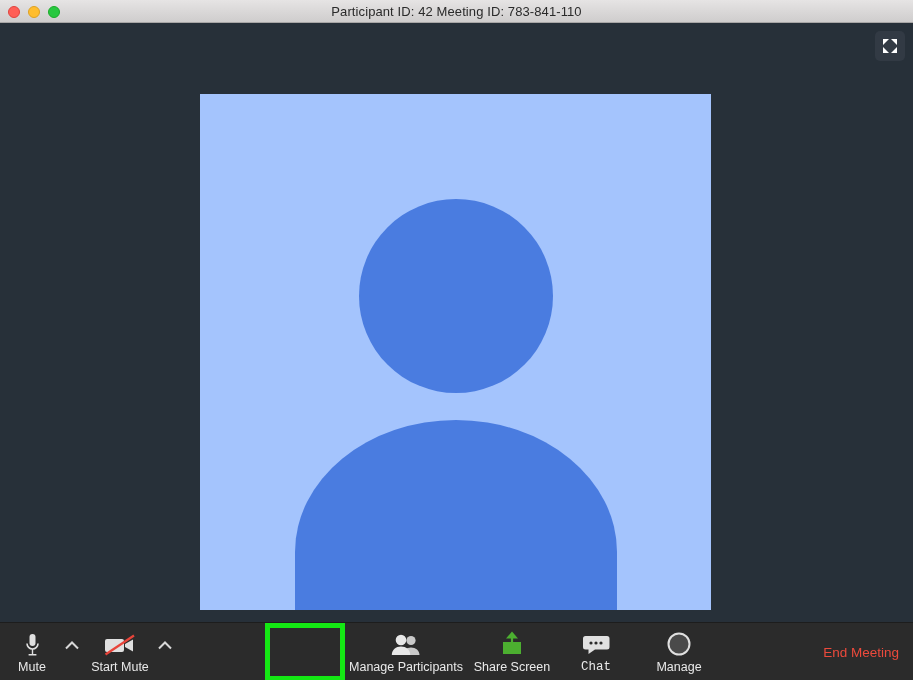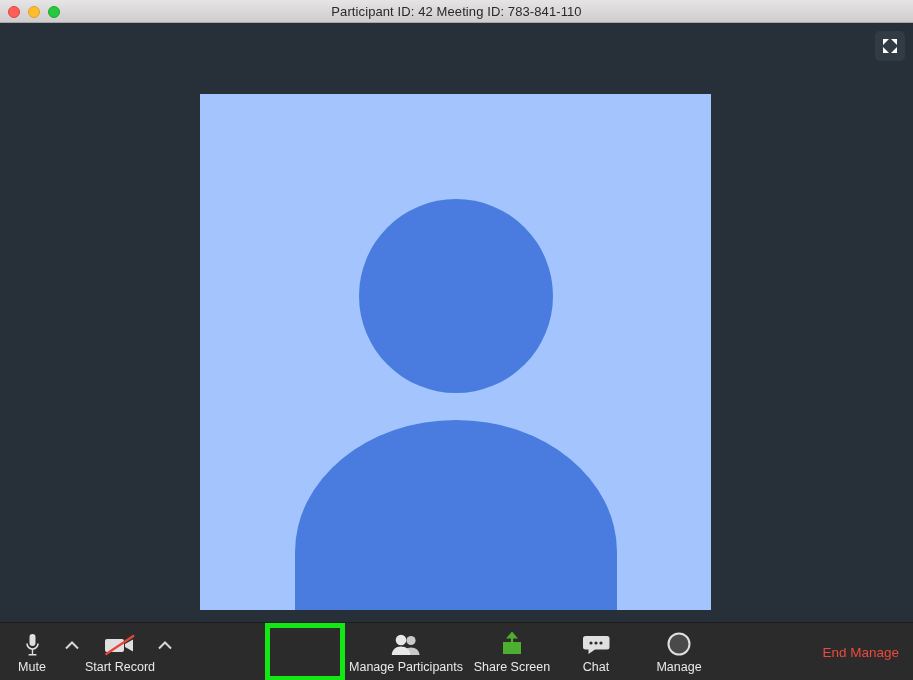--- a/index.html
+++ b/index.html
@@ -157,21 +157,21 @@
   }
 
   
   .item-mute        { left: 4px;   width: 56px; }
   .chev-mute        { left: 63px; }
   .item-video       { left: 82px;  width: 76px; }
   .chev-video       { left: 156px; }
   .item-invite      { left: 266px; width: 78px; }
   .item-participants{ left: 346px; width: 120px; }
   .item-share       { left: 466px; width: 92px; }
-  .item-chat        { left: 566px; width: 60px; }
+  .item-chat        { left: 566px; width: 60px; font-family: Liberation Mono, monospace; }
   .item-record      { left: 640px; width: 78px; }
 
   .highlight-box {
     position: absolute;
     left: 265px;
     top: 0px;
     width: 80px;
     height: 58px;
     border: 5px solid #14e814;
     pointer-events: none;
@@ -242,21 +242,21 @@
     </div>
 
     <div class="tb-item item-video">
       <span class="tb-icon">
         <svg width="34" height="24" viewBox="0 0 34 24" aria-hidden="true">
           <rect x="2" y="6" width="19" height="13" rx="2" fill="#e0e0e0"></rect>
           <polygon points="22,11 30,6.5 30,18.5 22,14" fill="#e0e0e0"></polygon>
           <line x1="2.5" y1="21.5" x2="31" y2="2.5" stroke="#e8443a" stroke-width="2.2"></line>
         </svg>
       </span>
-      <span class="tb-label">Start Record</span>
+      <span class="tb-label">Start Mute</span>
     </div>
     <div class="chevron chev-video">
       <svg width="14" height="9" viewBox="0 0 14 9" aria-hidden="true">
         <polyline points="1,7.5 7,1.5 13,7.5" fill="none" stroke="#d8d8d8" stroke-width="2"></polyline>
       </svg>
     </div>
 
     <div class="highlight-box"></div>
 
     <div class="tb-item item-participants">
@@ -297,17 +297,17 @@
     <div class="tb-item item-record">
       <span class="tb-icon">
         <svg width="26" height="26" viewBox="0 0 26 26" aria-hidden="true">
           <circle cx="13" cy="13" r="10.5" fill="#4a4a4a" stroke="#e0e0e0" stroke-width="2"></circle>
         </svg>
       </span>
       <span class="tb-label">Manage</span>
     </div>
 
     <div class="end-meeting">
-      <span>End Manage</span>
+      <span>End Meeting</span>
     </div>
 
   </div>
 </div>
 
 </body></html>

